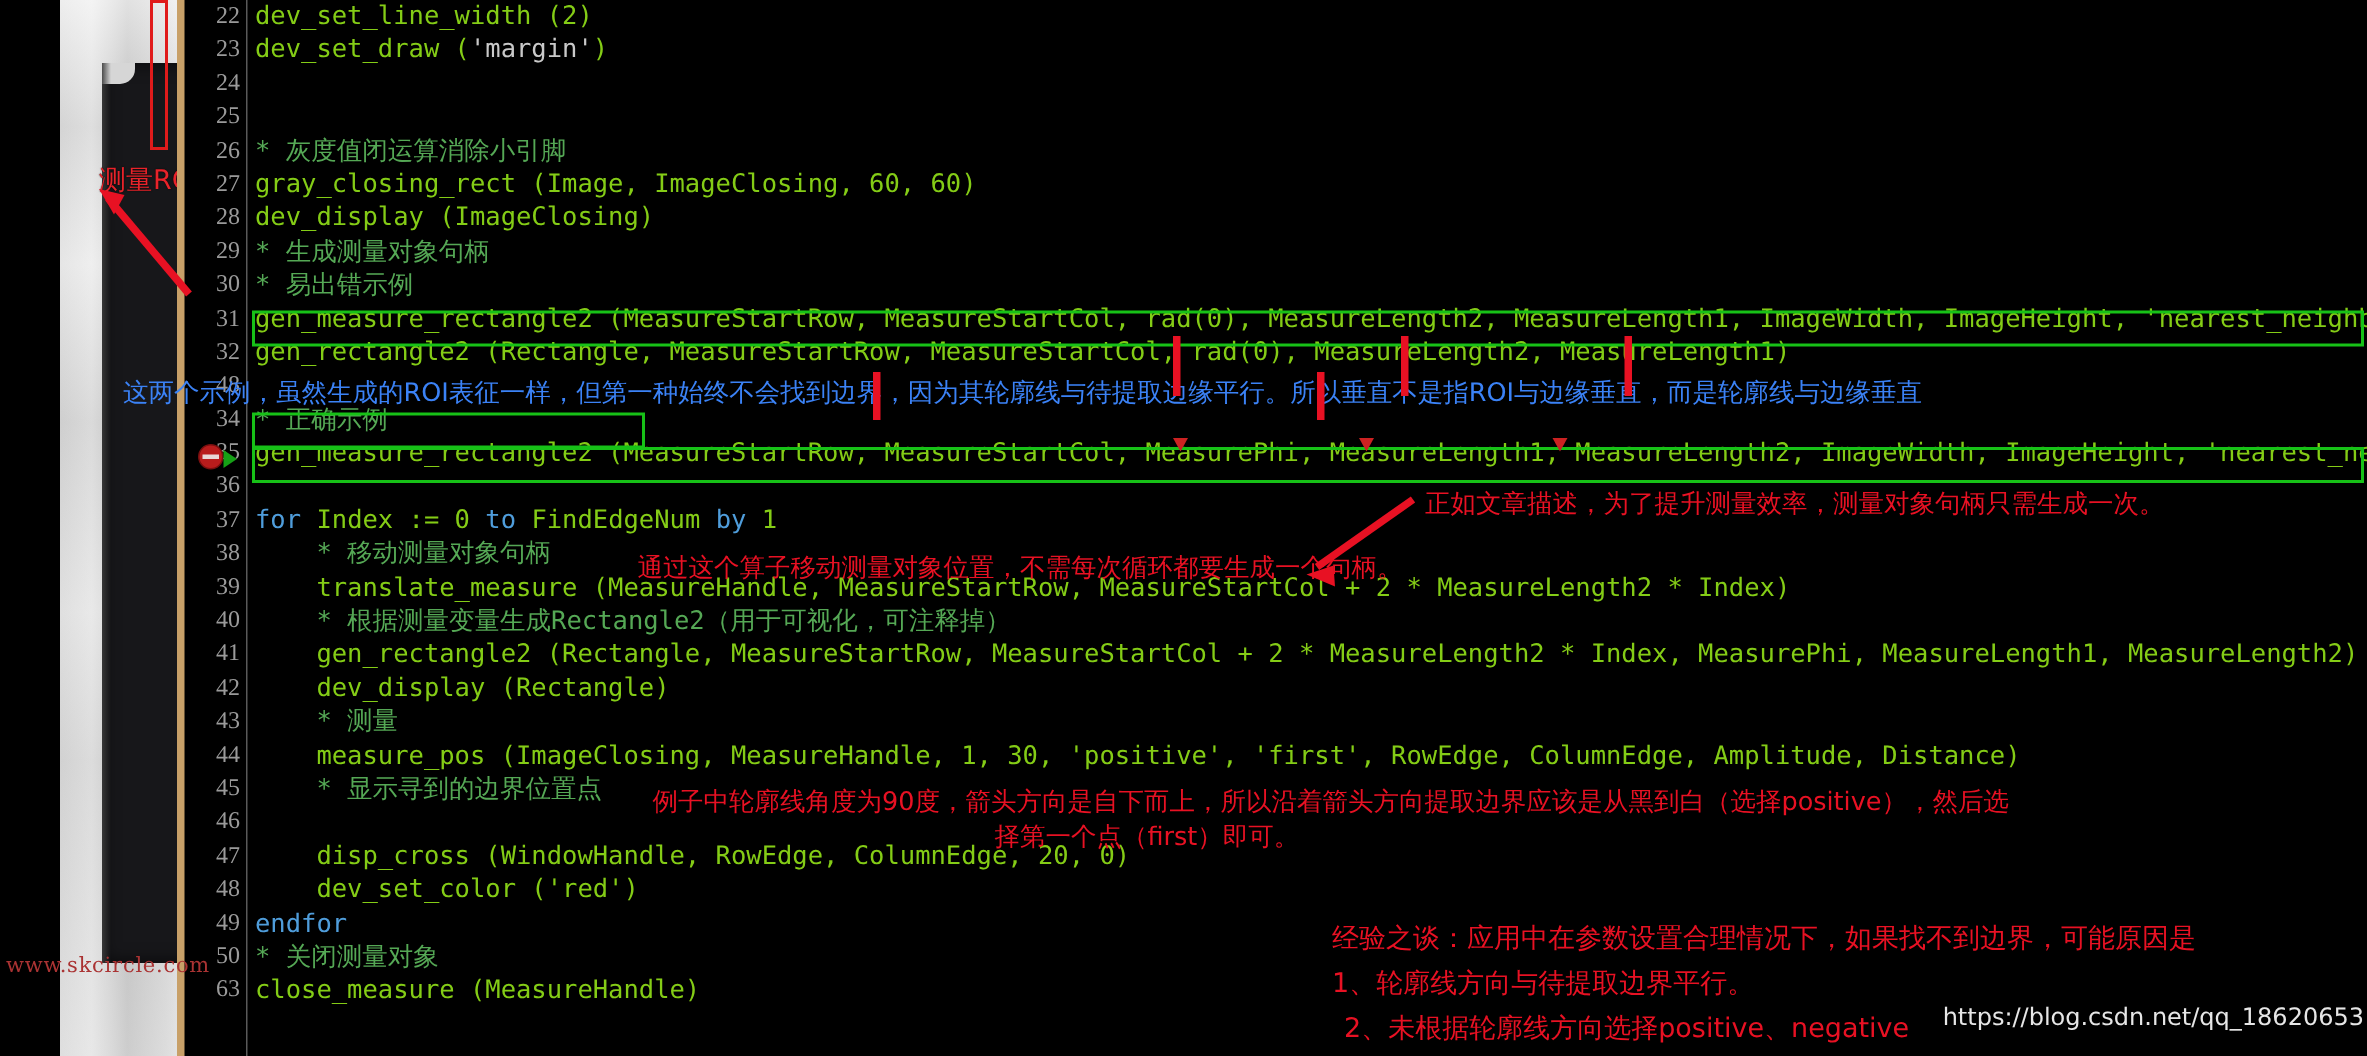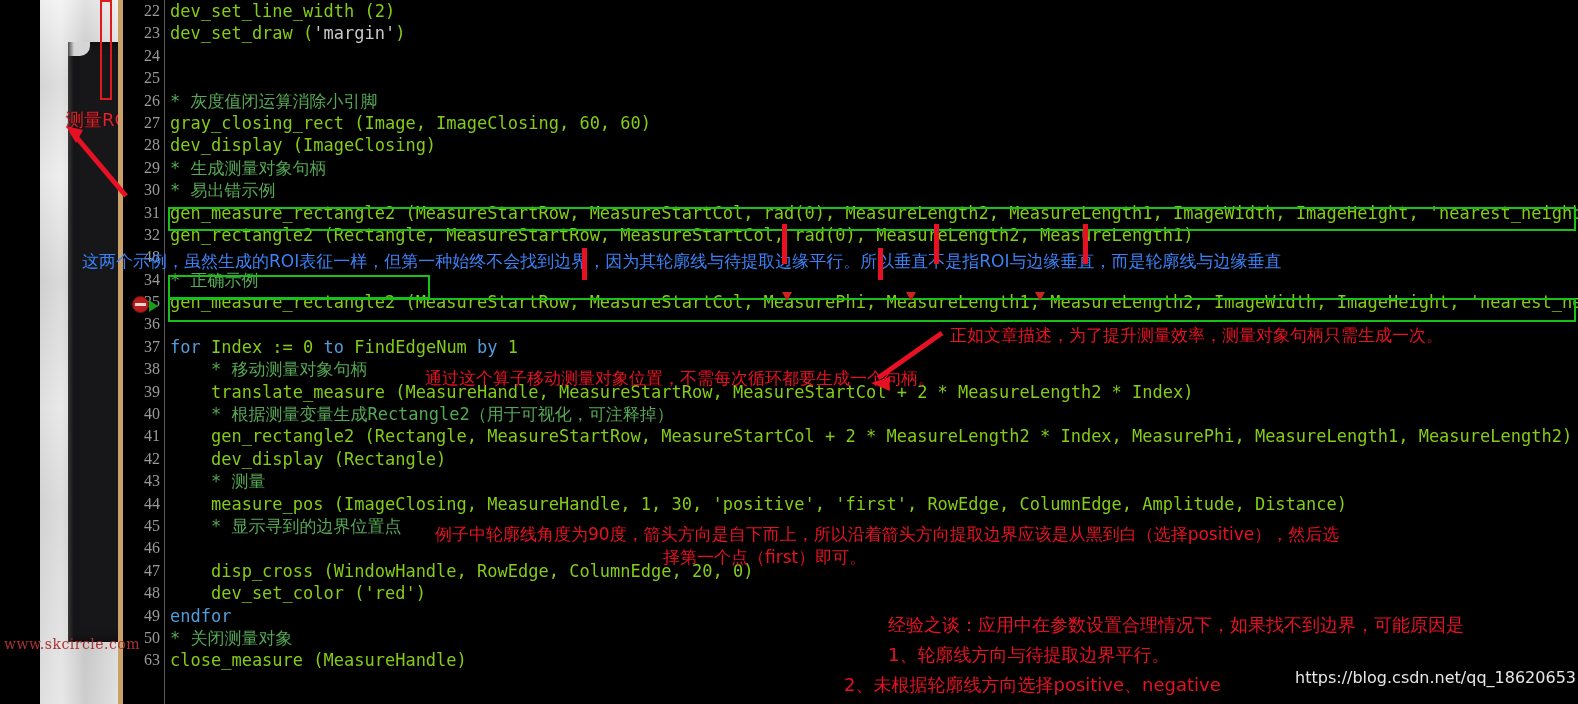--- a/index.html
+++ b/index.html
@@ -135,21 +135,21 @@
 
   <div class="ann-red cjk" style="left:950px;top:324px;">正如文章描述，为了提升测量效率，测量对象句柄只需生成一次。</div>
 
   <div class="ann-red cjk" style="left:425px;top:367px;">通过这个算子移动测量对象位置，不需每次循环都要生成一个句柄。</div>
 
   <div class="ann-red cjk" style="left:435px;top:523px;">例子中轮廓线角度为90度，箭头方向是自下而上，所以沿着箭头方向提取边界应该是从黑到白（选择positive），然后选</div>
   <div class="ann-red cjk" style="left:663px;top:546px;">择第一个点（first）即可。</div>
 
   <div class="ann-red-b cjk" style="left:888px;top:613px;">经验之谈：应用中在参数设置合理情况下，如果找不到边界，可能原因是</div>
   <div class="ann-red-b cjk" style="left:888px;top:643px;">1、轮廓线方向与待提取边界平行。</div>
-  <div class="ann-red-b cjk" style="left:844px;top:673px;">2、未根据轮廓线方向选择positive、negative</div>
+  <div class="ann-red-b cjk" style="left:896px;top:673px;">2、未根据轮廓线方向选择positive、negative</div>
 
   <svg class="ov" viewBox="0 0 1578 704">
     <defs>
       <marker id="ah" markerWidth="7" markerHeight="7" refX="3" refY="3.5" orient="auto">
         <polygon points="0,0 7,3.5 0,7" fill="#e81123"></polygon>
       </marker>
     </defs>
 
     <g>
       <line x1="126" y1="196" x2="72" y2="132" stroke="#e81123" stroke-width="5"></line>

